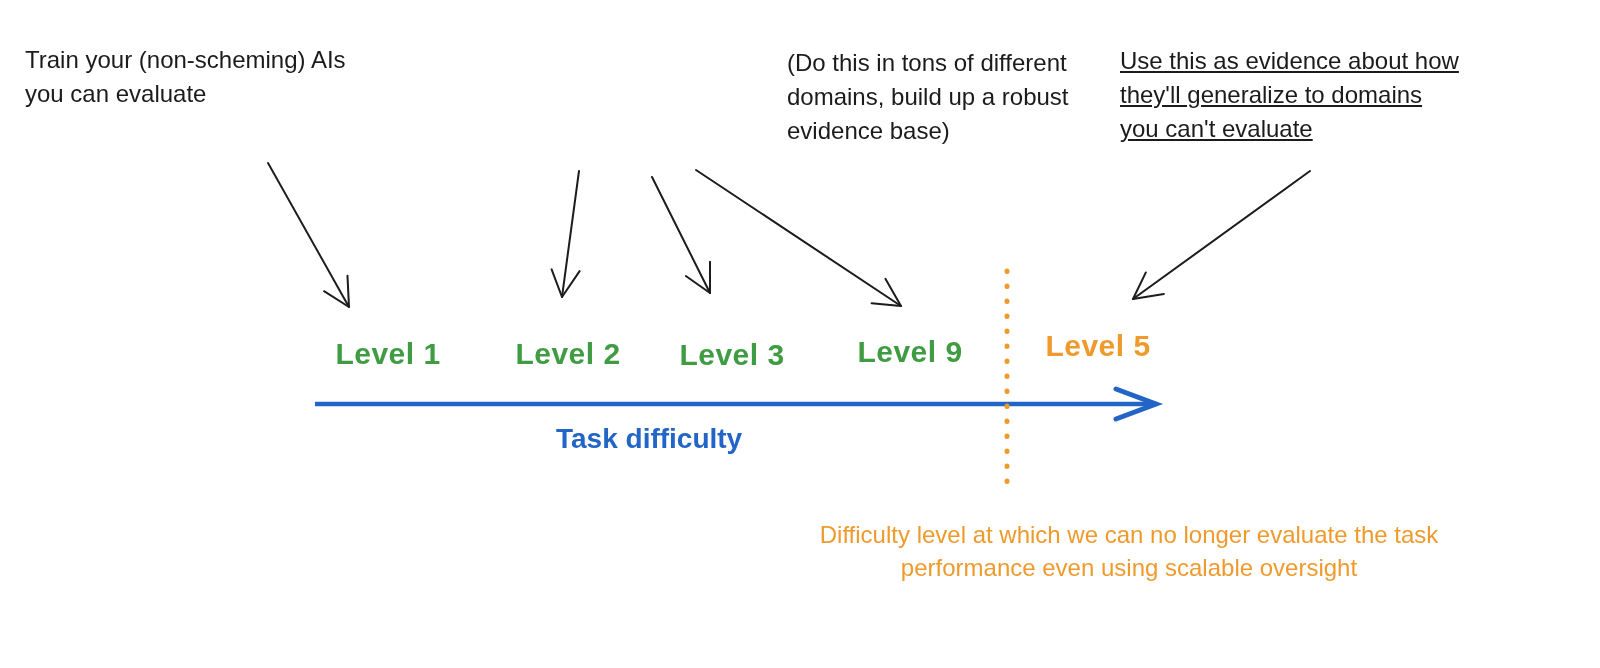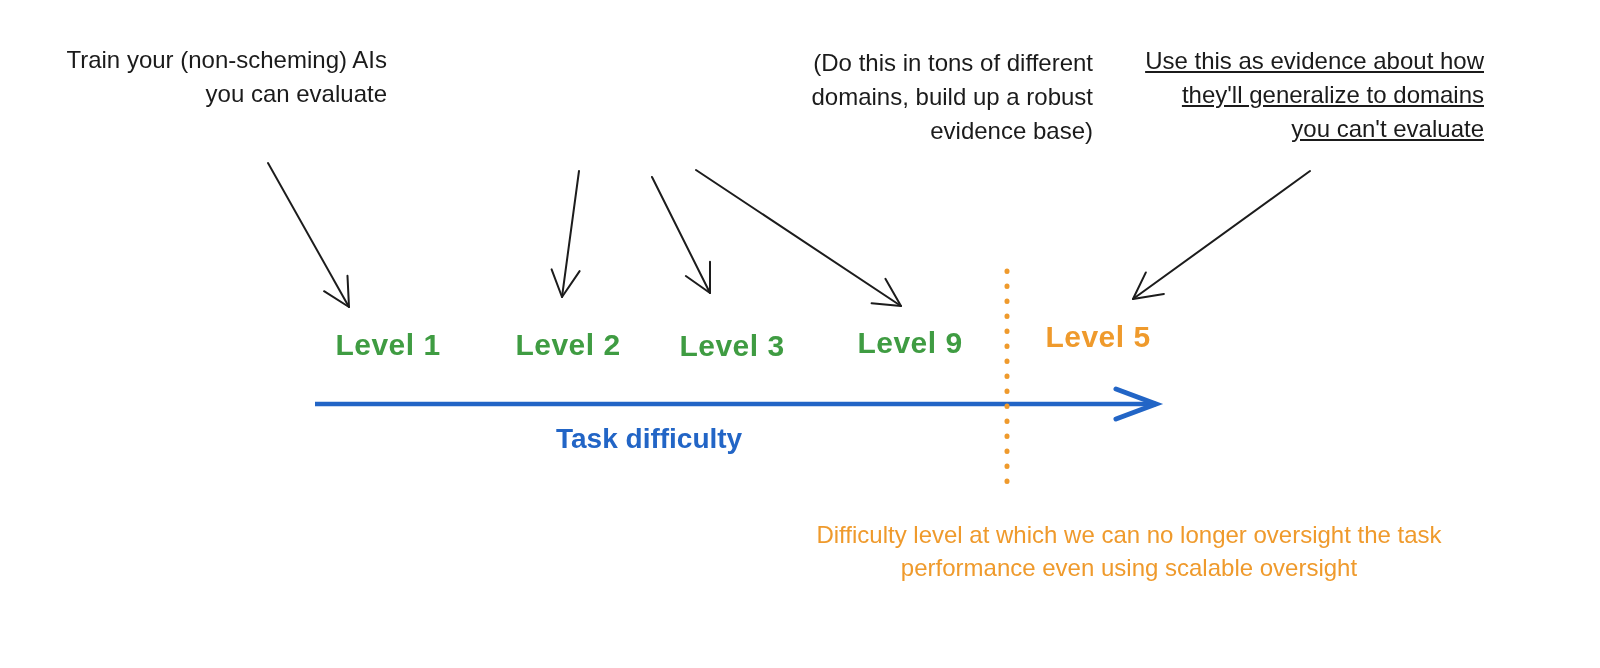--- a/index.html
+++ b/index.html
@@ -16,35 +16,36 @@
     position:relative;
     width:1600px;height:668px;
     background:var(--bg);
     overflow:hidden;
     font-family:"Liberation Sans","DejaVu Sans",sans-serif;
   }
   .overlay{position:absolute;left:0;top:0;width:1600px;height:668px;}
 
   .ann{
     position:absolute;
-    text-align:right;
+    text-align:left;
     color:var(--text);
     font-size:24px;
     line-height:34px;
   }
   .ann-line{white-space:nowrap;}
 
   .level{
     position:absolute;
     width:160px;
     text-align:center;
     font-size:30px;
     font-weight:bold;
     letter-spacing:0.5px;
     white-space:nowrap;
+    margin-top:9px;
   }
   .level-green{color:var(--green);}
   .level-orange{color:var(--orange);}
 
   .axis-label{
     position:absolute;
     left:556px;top:423px;width:240px;
     text-align:left;
     color:var(--blue);
     font-size:28px;
@@ -115,17 +116,17 @@
 
   <div class="level level-green" style="left:308px;top:328px;">Level 1</div>
   <div class="level level-green" style="left:488px;top:328px;">Level 2</div>
   <div class="level level-green" style="left:652px;top:329px;text-align:center;">Level 3</div>
   <div class="level level-green" style="left:830px;top:326px;">Level 9</div>
   <div class="level level-orange" style="left:1018px;top:320px;">Level 5</div>
 
   <div class="axis-label">Task difficulty</div>
 
   <div class="caption">
-    <div class="cap-line">Difficulty level at which we can no longer oversight the task</div>
+    <div class="cap-line">Difficulty level at which we can no longer evaluate the task</div>
     <div class="cap-line">performance even using scalable oversight</div>
   </div>
 
 </div>
 
 </body></html>

